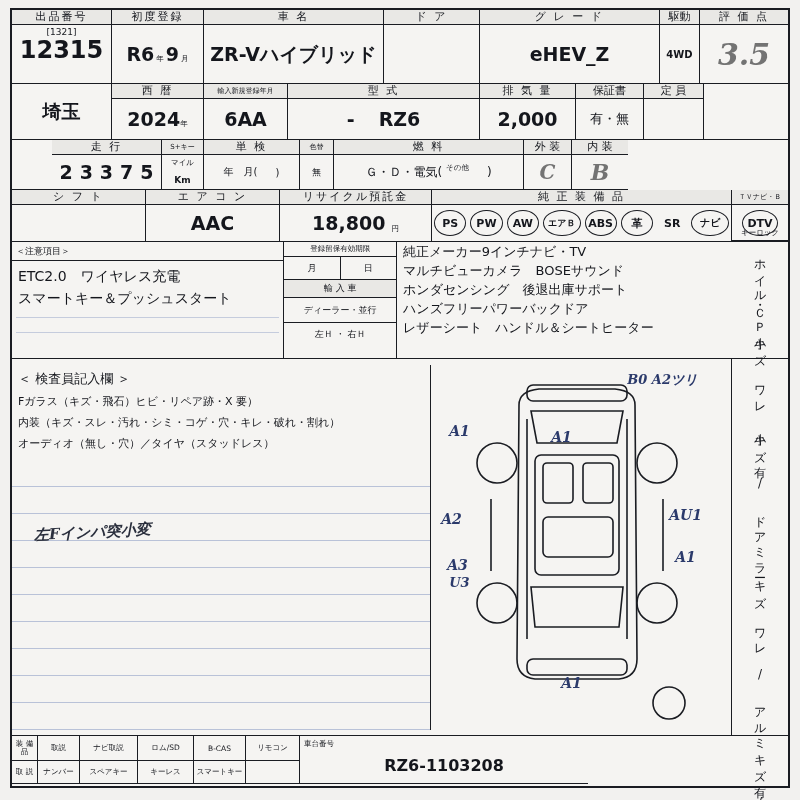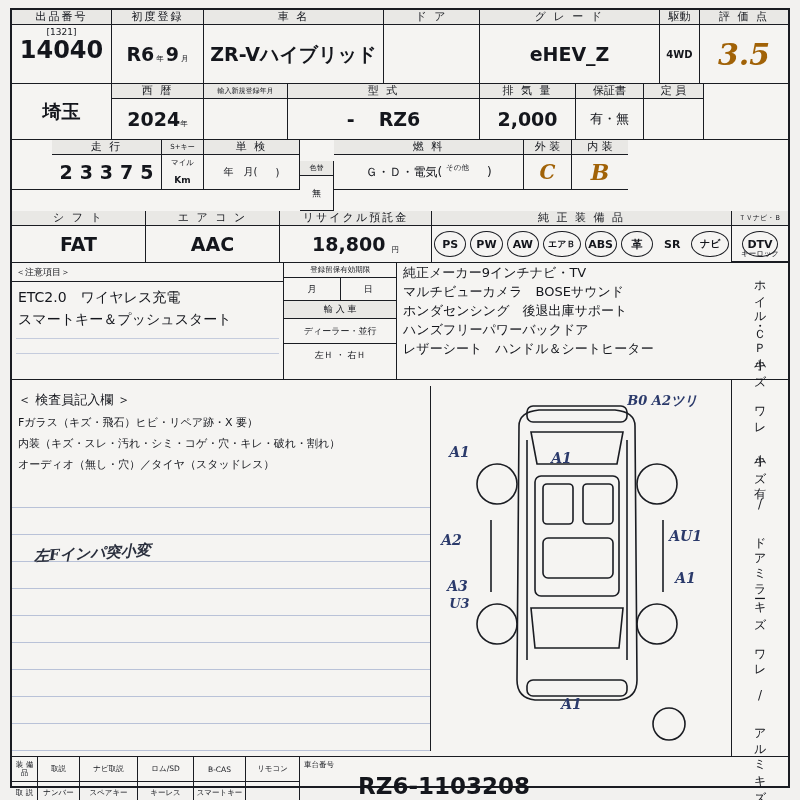--- a/index.html
+++ b/index.html
@@ -63,21 +63,21 @@
   .r2-kata{width:192px;}
   .r2-dis{width:96px;}
   .r2-hosho{width:68px;}
   .r2-tei{width:60px;}
   .r2-rest{width:84px;}
 
   .r3-run{width:150px;padding-left:40px;}
   .r3-shift-unit{width:42px;}
   .r3-tanki{width:96px;}
   .r3-color{width:150px;}
-  .r3-cc{width:34px;margin-top:21px;}
+  .r3-cc{width:34px;}
   .r3-fuel{width:190px;}
   .r3-ext{width:48px;}
   .r3-int{width:56px;}
 
   .r4-shift{width:134px;}
   .r4-ac{width:134px;}
   .r4-recycle{width:152px;}
   .r4-eq{width:300px;}
   .r4-dtv{width:56px;}
 
@@ -133,35 +133,35 @@
   .bl-6{width:54px;}
   .bl-7{width:200px;}
   .bl-8{width:288px;}
 
   .stack2 > div{border-bottom:1px solid #1a1c22;}
   .stack2 > div:last-child{border-bottom:none;}
 
   .score-hw{
     font-family:"DejaVu Serif",serif;
     font-size:30px;font-weight:bold;font-style:italic;
-    color:#a16207;
+    color:#737373;
   }
   .blue-hw{color:#2b3a6b;}
   svg{display:block;}
 </style>
 </head>
 <body>
 
 <div class="sheet">
 
   <div class="row">
     <div class="cell c-num flexcol" style="height:74px;">
       <div class="hdr">出品番号</div>
       <div class="tiny" style="text-align:center;margin-top:2px;">[1321]</div>
-      <div class="val big">14040</div>
+      <div class="val big">12315</div>
     </div>
 
     <div class="cell c-reg flexcol" style="height:74px;">
       <div class="hdr">初度登録</div>
       <div style="display:flex;flex:1;align-items:center;justify-content:center;">
         <span class="val mid">R6</span>
         <span class="xtiny" style="margin:10px 2px 0 2px;">年</span>
         <span class="val mid">9</span>
         <span class="xtiny" style="margin:10px 0 0 2px;">月</span>
       </div>
@@ -203,20 +203,21 @@
     <div class="cell r2-year flexcol" style="height:56px;">
       <div class="hdr">西 暦</div>
       <div style="display:flex;flex:1;align-items:center;justify-content:center;">
         <span class="val mid">2024</span>
         <span class="xtiny" style="margin-top:10px;">年</span>
       </div>
     </div>
 
     <div class="cell r2-cat flexcol" style="height:56px;">
       <div class="hdr" style="font-size:7px;letter-spacing:0;">輸入新規登録年月</div>
+      <div class="val mid center-all" style="flex:1;">6AA</div>
     </div>
 
     <div class="cell r2-kata flexcol" style="height:56px;">
       <div class="hdr">型 式</div>
       <div style="display:flex;flex:1;align-items:center;justify-content:center;">
         <span class="val mid" style="margin-right:24px;">-</span>
         <span class="val mid">RZ6</span>
       </div>
     </div>
 
@@ -291,21 +292,20 @@
       <div class="hdr" style="letter-spacing:0;">内 装</div>
       <div class="center-all" style="flex:1;">
         <span class="score-hw" style="font-size:22px;">B</span>
       </div>
     </div>
   </div>
 
   <div class="row">
     <div class="cell r4-shift flexcol" style="height:52px;">
       <div class="hdr">シ フ ト</div>
-      <div class="val mid center-all" style="flex:1;">FAT</div>
     </div>
 
     <div class="cell r4-ac flexcol" style="height:52px;">
       <div class="hdr">エ ア コ ン</div>
       <div class="val mid center-all" style="flex:1;">AAC</div>
     </div>
 
     <div class="cell r4-recycle flexcol" style="height:52px;">
       <div class="hdr">リサイクル預託金</div>
       <div style="display:flex;flex:1;align-items:center;justify-content:center;">
@@ -463,17 +463,17 @@
     <div class="cell bl-5 flexcol">
       <div class="xtiny center-all" style="height:24px;border-bottom:1px solid #1a1c22;">B-CAS</div>
       <div class="xtiny center-all" style="flex:1;">スマートキー</div>
     </div>
     <div class="cell bl-6 flexcol">
       <div class="xtiny center-all" style="height:24px;border-bottom:1px solid #1a1c22;">リモコン</div>
       <div class="xtiny center-all" style="flex:1;"></div>
     </div>
     <div class="cell bl-8 flexcol" style="border-right:none;">
       <div class="xtiny" style="padding:3px 0 0 4px;">車台番号</div>
-      <div class="val" style="flex:1;display:flex;align-items:center;justify-content:center;font-size:23px;">RZ6-1103208</div>
+      <div class="val" style="flex:1;display:flex;align-items:center;justify-content:center;font-size:16px;">RZ6-1103208</div>
     </div>
   </div>
 
 </div>
 
 </body></html>

